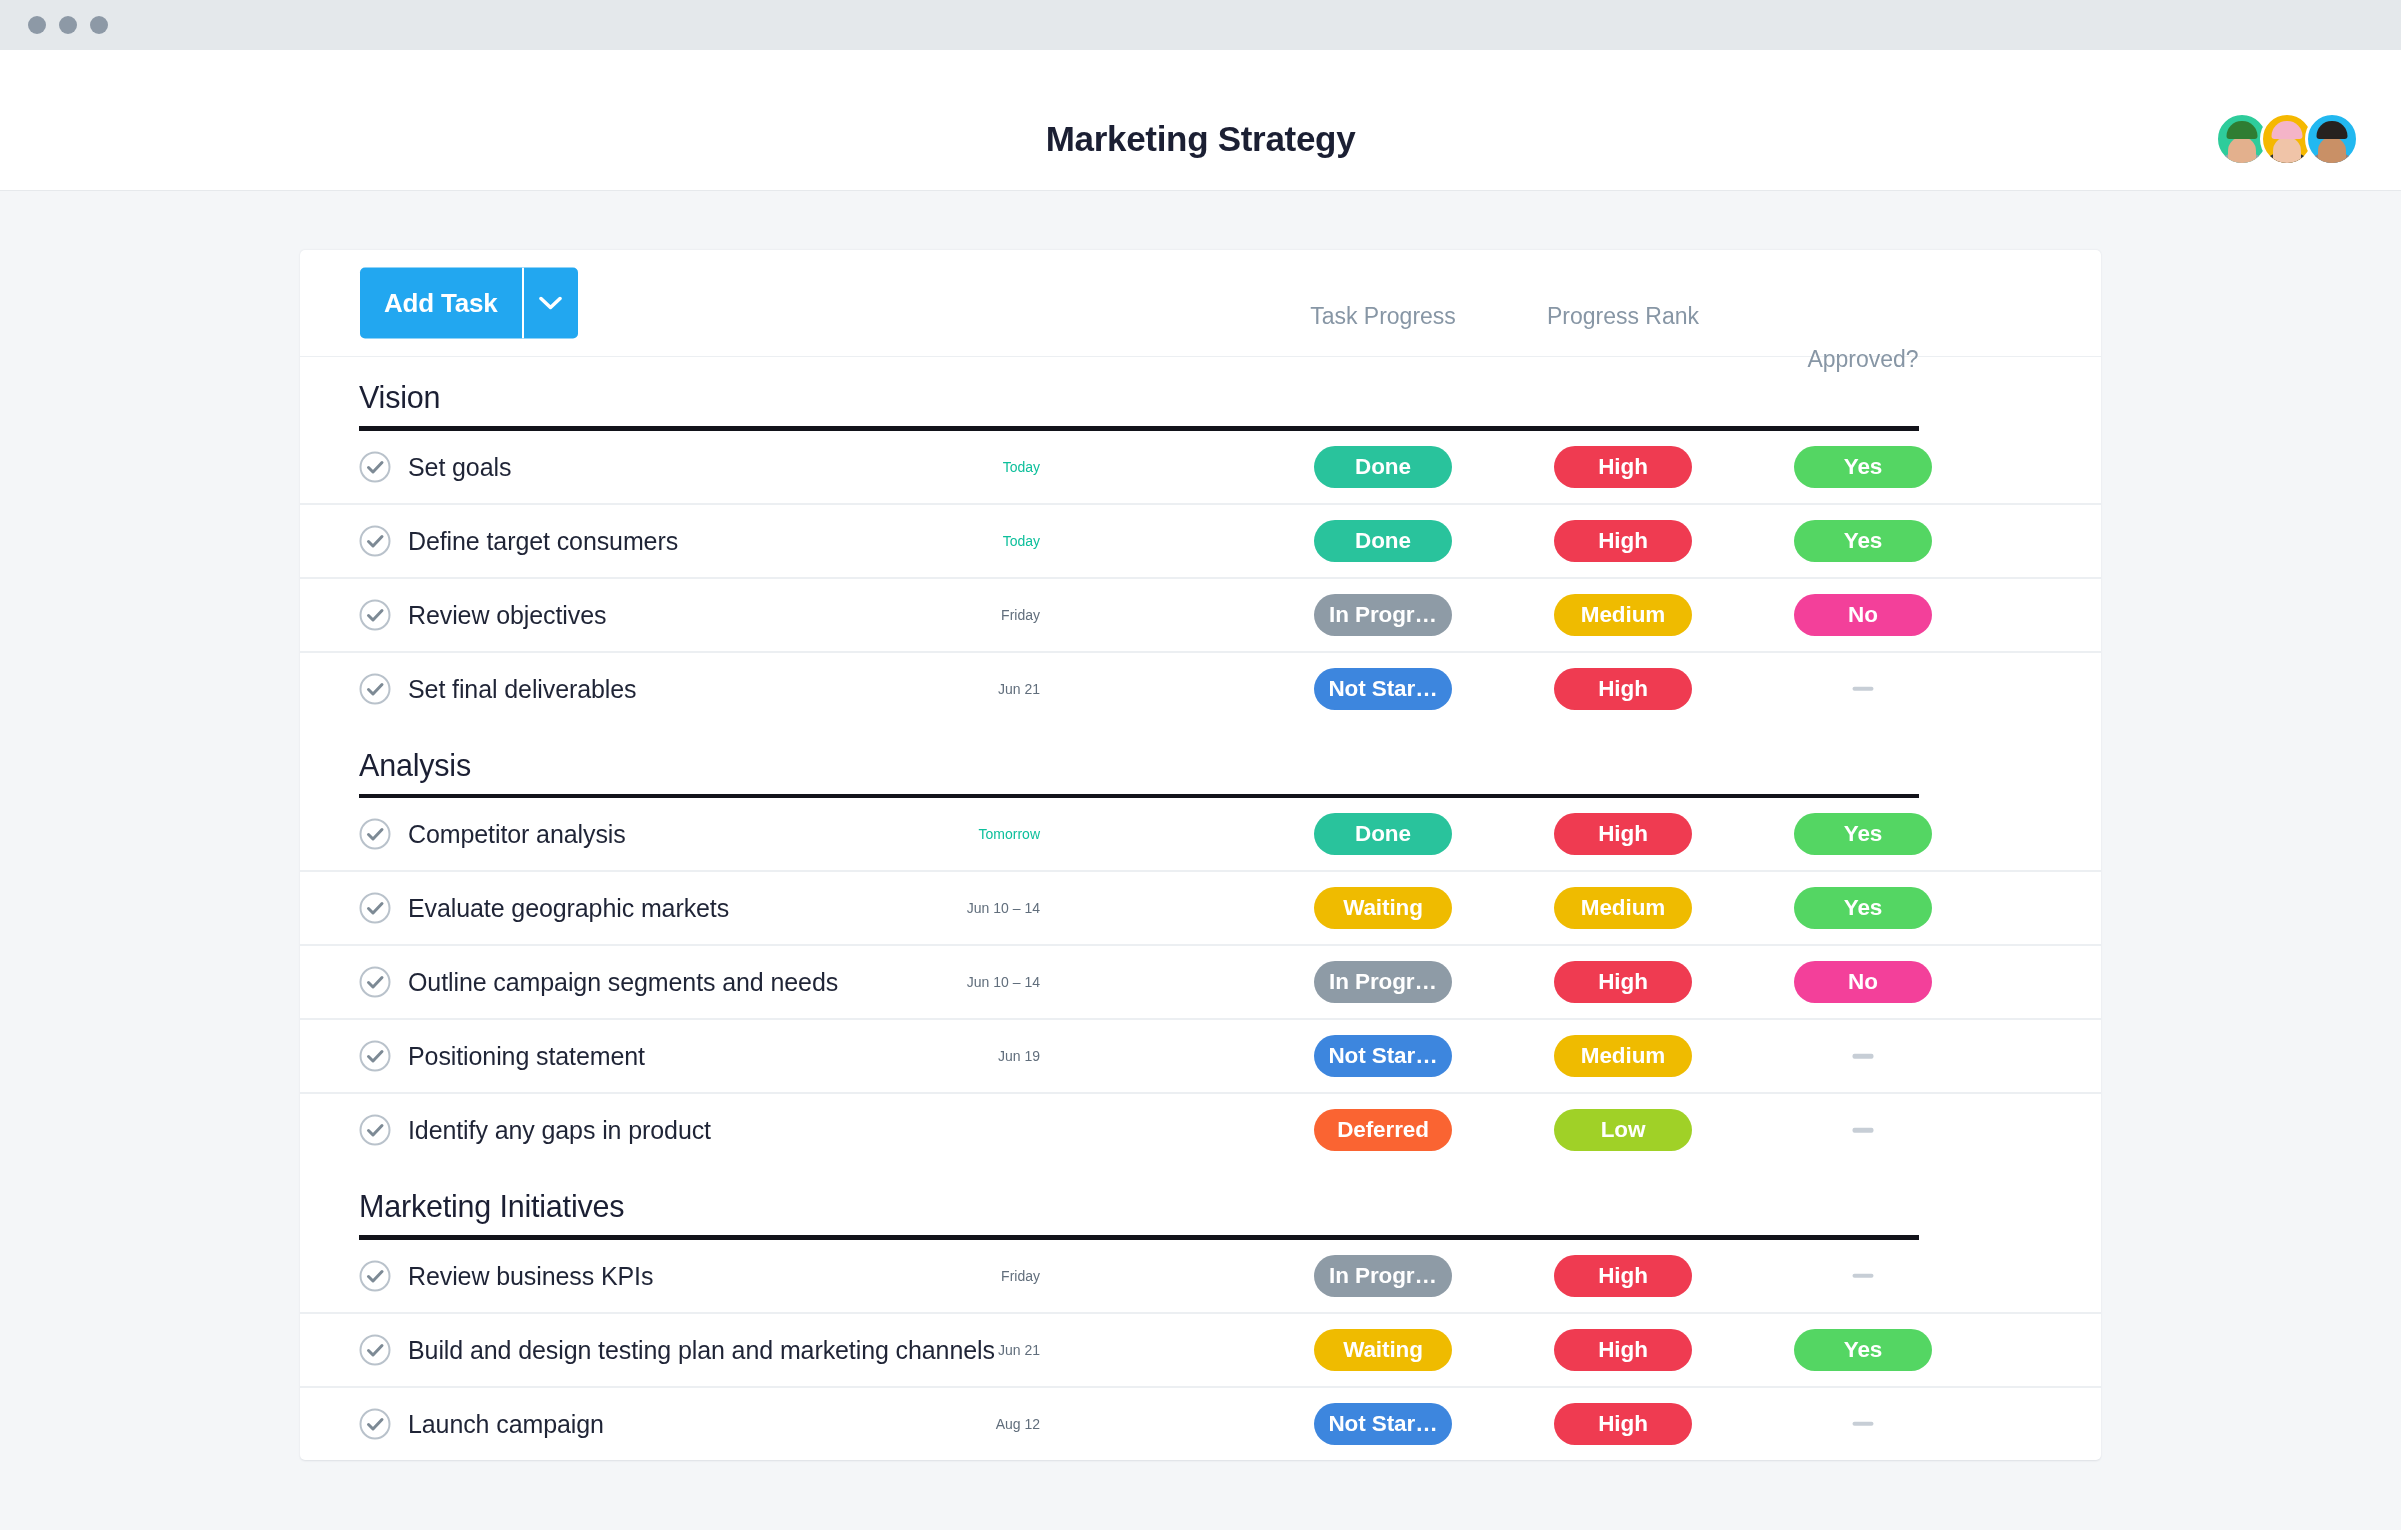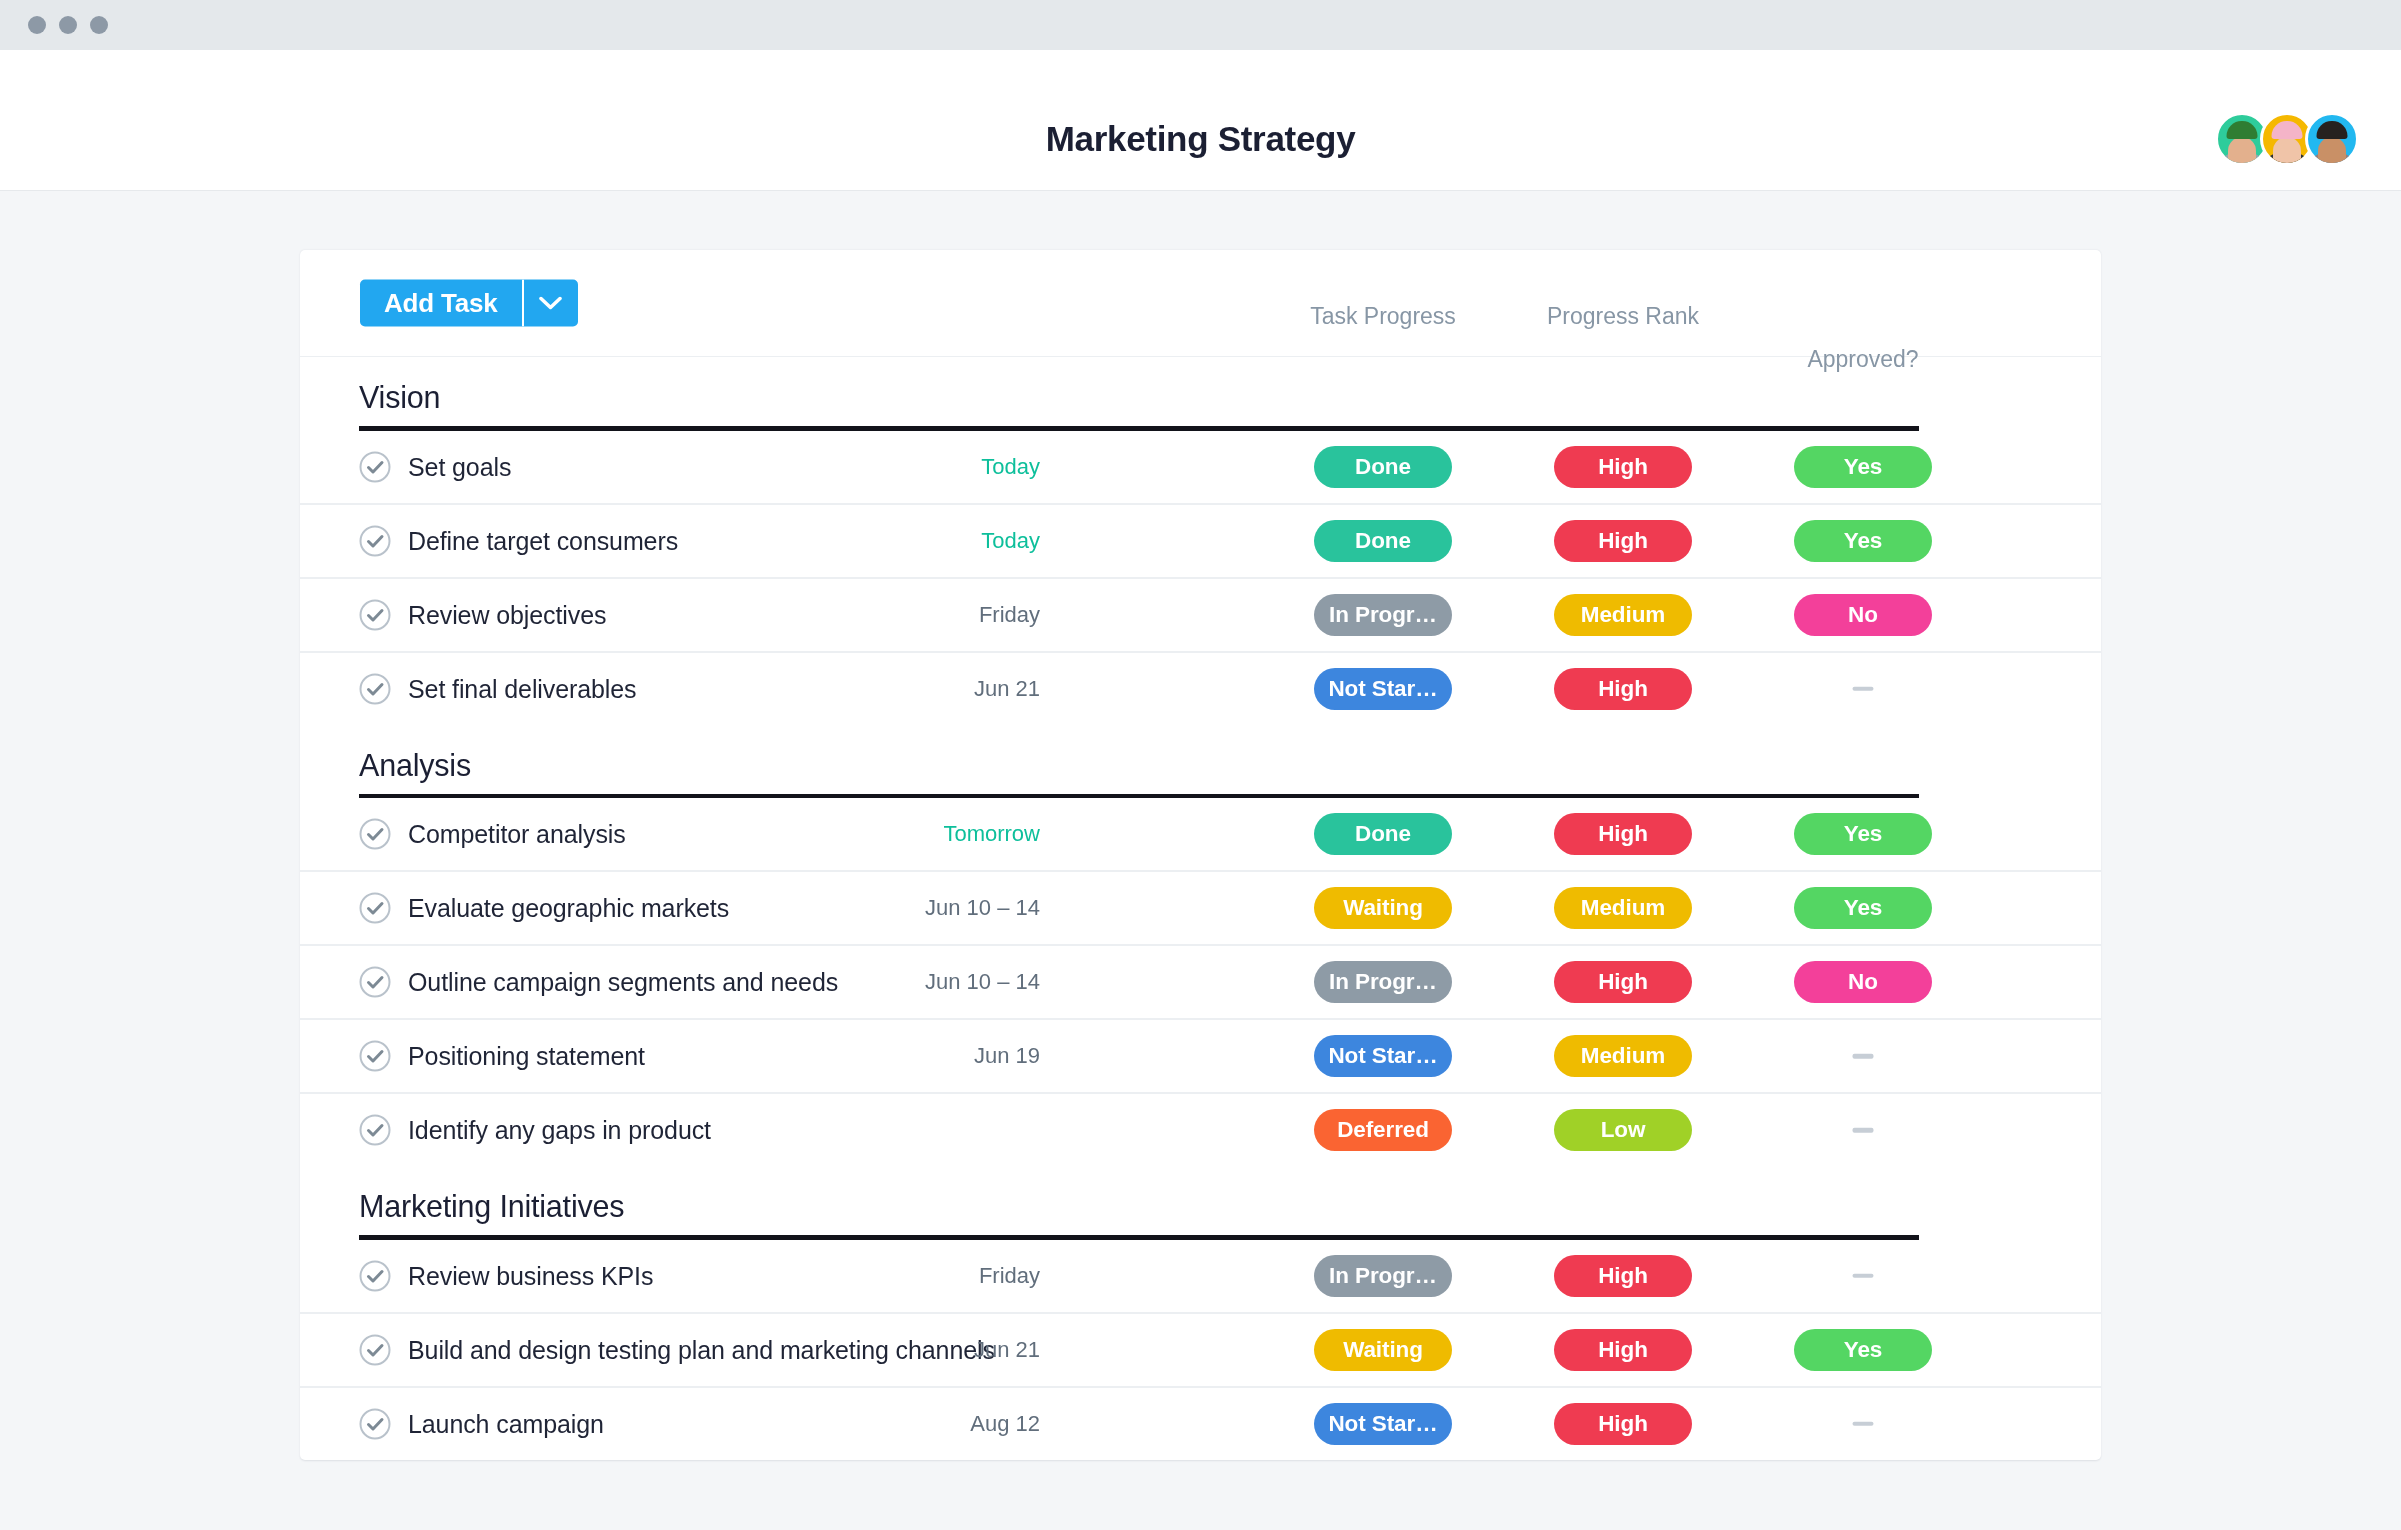--- a/index.html
+++ b/index.html
@@ -123,21 +123,21 @@
   .add-task {
     position: absolute;
     left: 60px;
     top: 50%;
     transform: translateY(-50%);
     display: flex;
     align-items: stretch;
     background: #22a7f0;
     border-radius: 5px;
     overflow: hidden;
-    height: 47px;
+    height: 71px;
   }
   .add-task-label {
     display: flex;
     align-items: center;
     padding: 0 24px;
     color: #ffffff;
     font-size: 26px;
     font-weight: bold;
     letter-spacing: -0.2px;
   }
@@ -211,21 +211,21 @@
     color: #1f2436;
     white-space: nowrap;
     letter-spacing: -0.1px;
   }
 
   .due {
     position: absolute;
     right: 1061px;
     top: 50%;
     transform: translateY(-50%);
-    font-size: 22px;
+    font-size: 14px;
     color: #616e7c;
     white-space: nowrap;
     text-align: right;
   }
   .due.soon { color: #0dbf9b; }
 
   .cell {
     position: absolute;
     top: 50%;
     transform: translate(-50%, -50%);

